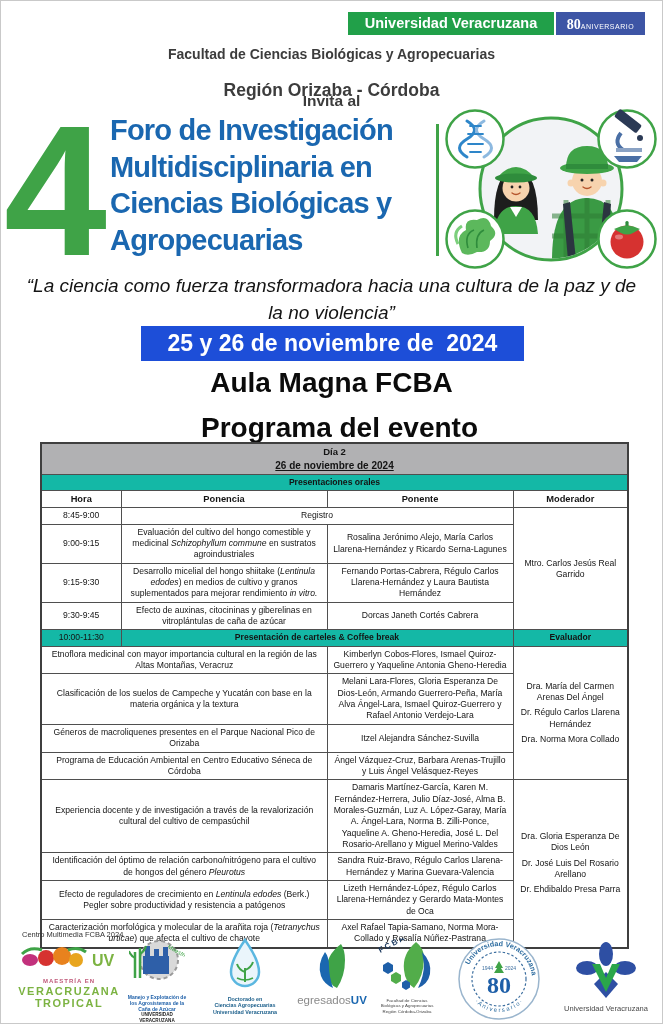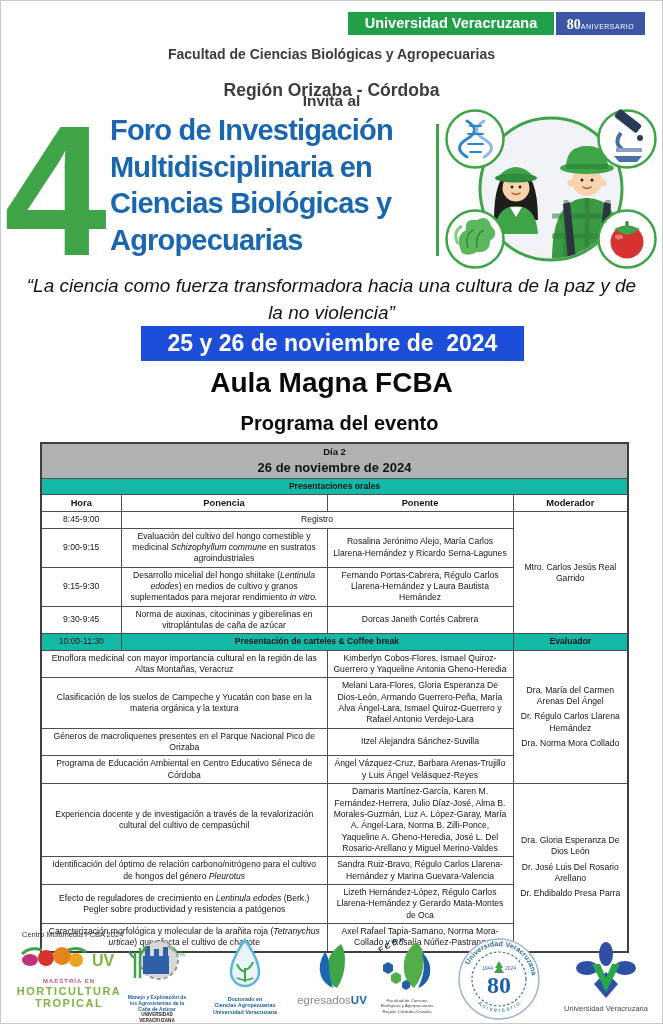--- a/index.html
+++ b/index.html
@@ -22,31 +22,31 @@
   .title{position:absolute;left:110px;top:112px;font-size:29px;line-height:36.5px;font-weight:bold;
          color:#1a67b0;letter-spacing:-0.8px;}
   .vline{position:absolute;left:436px;top:124px;width:3px;height:132px;background:#3fa347;}
   .illus{position:absolute;left:444px;top:108px;}
   
   .quote{position:absolute;top:272px;left:18px;right:18px;text-align:center;font-style:italic;
          font-size:19px;line-height:27px;color:#141414;font-weight:500;}
   .banner{position:absolute;left:141px;top:326px;width:383px;height:35px;background:#1d4ed8;color:#fff;
           font-weight:bold;font-size:23px;text-align:center;line-height:35px;white-space:pre;}
   .venue{position:absolute;top:367px;left:0;right:0;text-align:center;font-size:28px;font-weight:bold;color:#0b0b0b;}
-  .progtitle{position:absolute;top:412px;left:16px;right:0;text-align:center;font-size:20px;font-weight:bold;color:#0b0b0b;}
+  .progtitle{position:absolute;top:412px;left:16px;right:0;text-align:center;font-size:28px;font-weight:bold;color:#0b0b0b;}
   
   .tablewrap{position:absolute;left:40px;top:442px;width:515px;}
   table{border-collapse:collapse;width:587px;table-layout:fixed;font-size:8.6px;line-height:1.32;color:#141414;}
   td,th{border:1px solid #4f4f4f;padding:2px 5px;text-align:center;vertical-align:middle;}
   table{border:2px solid #3f3f3f;}
   .grey{background:#b1b1b3;}
   .blueband{background:#14b8a6;}
   .b{font-weight:bold;}
   .day1{font-size:9.5px;font-weight:bold;}
-  .day2{font-size:13px;font-weight:bold;}
+  .day2{font-size:10px;font-weight:bold;text-decoration:underline;}
   th{font-size:9.3px;background:#fff;}
   .it{font-style:italic;}
   .evalname{margin:4px 0;}
   
   .credit{position:absolute;left:22px;top:930px;font-size:7.5px;color:#333;}
   .logo{position:absolute;text-align:center;}
   .cap-blue{color:#1d5fa8;font-weight:bold;font-size:5px;line-height:6px;}
   .cap-black{color:#222;font-weight:bold;font-size:4.6px;line-height:6px;}
   .cap-teal{color:#1a5e8a;font-weight:bold;font-size:5.4px;line-height:6.4px;}
   .cap-grey{color:#4a4a4a;font-size:7.5px;}
@@ -189,21 +189,21 @@
         <td><span>Evaluación del cultivo del hongo comestible y medicinal </span><span class="it">Schizophyllum commune</span><span> en sustratos agroindustriales</span></td>
         <td>Rosalina Jerónimo Alejo, María Carlos Llarena-Hernández y Ricardo Serna-Lagunes</td>
       </tr>
       <tr>
         <td>9:15-9:30</td>
         <td><span>Desarrollo micelial del hongo shiitake (</span><span class="it">Lentinula edodes</span><span>) en medios de cultivo y granos suplementados para mejorar rendimiento </span><span class="it">in vitro.</span></td>
         <td>Fernando Portas-Cabrera, Régulo Carlos Llarena-Hernández y Laura Bautista Hernández</td>
       </tr>
       <tr>
         <td>9:30-9:45</td>
-        <td><span>Norma de auxinas, citocininas y giberelinas en vitroplántulas de caña de azúcar</span></td>
+        <td><span>Efecto de auxinas, citocininas y giberelinas en vitroplántulas de caña de azúcar</span></td>
         <td>Dorcas Janeth Cortés Cabrera</td>
       </tr>
       <tr class="blueband">
         <td>10:00-11:30</td>
         <td colspan="2" class="b">Presentación de carteles &amp; Coffee break</td>
         <td class="b">Evaluador</td>
       </tr>
       <tr>
         <td colspan="2"><span>Etnoflora medicinal con mayor importancia cultural en la región de las Altas Montañas, Veracruz</span></td>
         <td>Kimberlyn Cobos-Flores, Ismael Quiroz-Guerrero y Yaqueline Antonia Gheno-Heredia</td>
@@ -255,21 +255,21 @@
   <div class="logo" style="left:12px;top:944px;width:114px;">
     <svg width="110" height="30" viewBox="0 0 110 30">
       <ellipse cx="16" cy="16" rx="8" ry="6" fill="#c2317c"></ellipse>
       <circle cx="32" cy="14" r="8" fill="#d63230"></circle>
       <circle cx="48" cy="12" r="9" fill="#e8821e"></circle>
       <circle cx="62" cy="16" r="7" fill="#e8a51e"></circle>
       <path d="M8 10 q8 -8 20 -4 M54 6 q10 -4 18 2" stroke="#3fa347" stroke-width="3" fill="none"></path>
       <text x="78" y="22" font-size="16" font-weight="bold" fill="#7cb342" font-family="Liberation Sans,sans-serif">UV</text>
     </svg>
     <div class="hort-top">MAESTRÍA EN</div>
-    <div class="hort-main">HORTICULTURA</div>
+    <div class="hort-main">VERACRUZANA</div>
     <div class="hort-main">TROPICAL</div>
   </div>
 
   <div class="logo" style="left:124px;top:938px;width:66px;">
     <svg width="56" height="52" viewBox="0 0 56 52">
       <circle cx="30" cy="22" r="19" fill="#d9d9d9" stroke="#9a9a9a" stroke-width="2" stroke-dasharray="4 3"></circle>
       <text x="38" y="10" font-size="6" fill="#3fa347" font-style="italic" transform="rotate(28 38 10)" font-family="Liberation Sans,sans-serif">Maestría</text>
       <rect x="14" y="18" width="26" height="18" fill="#2e5fa8"></rect>
       <rect x="16" y="8" width="5" height="12" fill="#2e5fa8"></rect>
       <rect x="25" y="11" width="5" height="9" fill="#2e5fa8"></rect>

